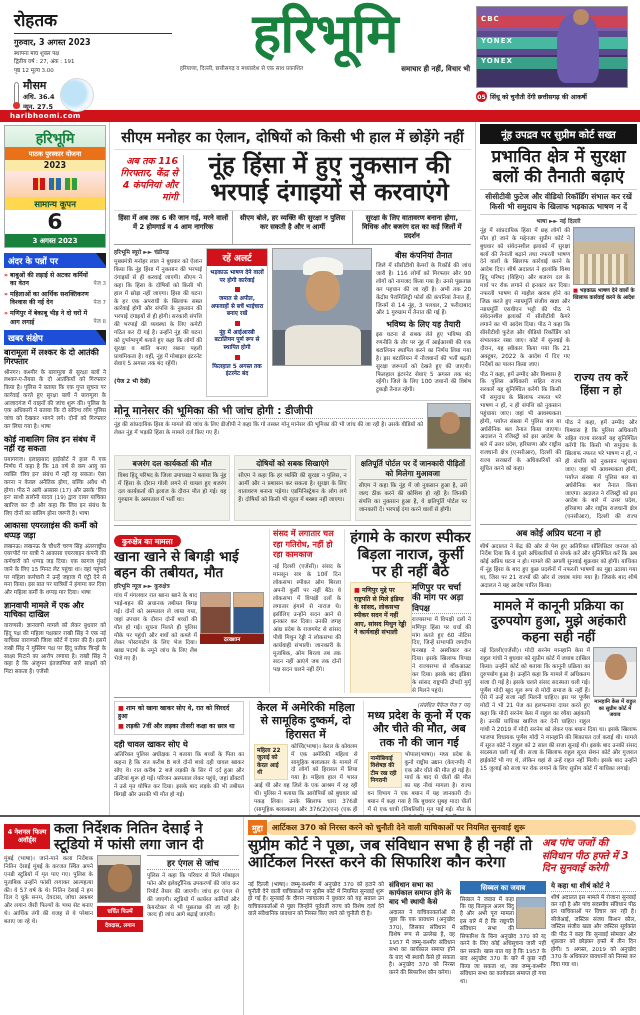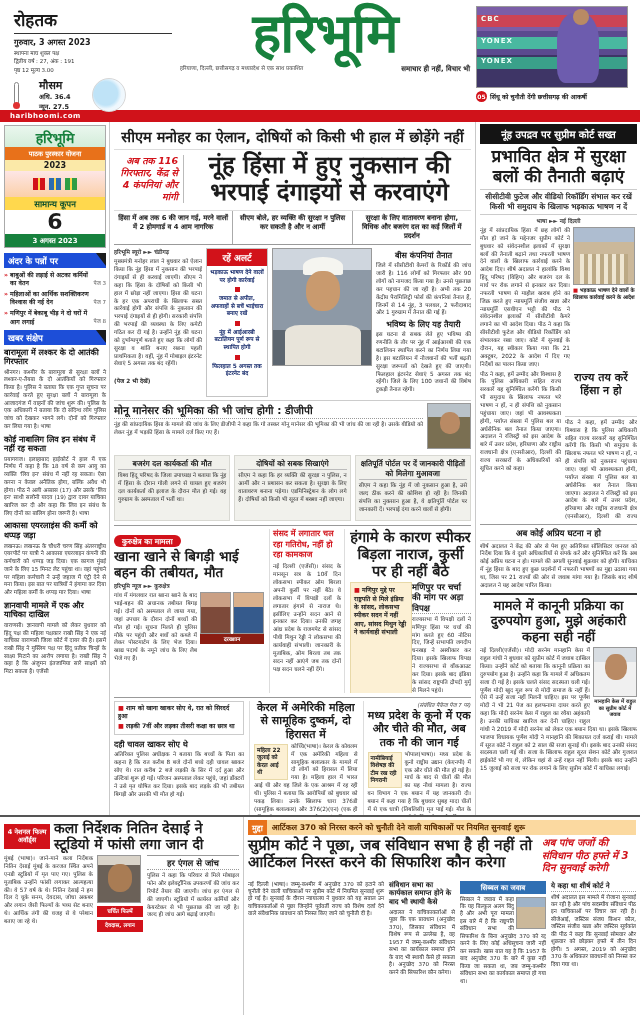--- a/index.html
+++ b/index.html
@@ -6,21 +6,21 @@
   html,body{background:#e9e9e9;}
   body{font-family:"DejaVu Sans",sans-serif;color:#1c1c1c;}
   .page{width:640px;height:1015px;background:#fff;margin:0 auto;overflow:hidden;position:relative;}
 
   
   .masthead{height:110px;display:flex;padding:4px 6px 0 6px;}
   .mh-left{width:168px;padding:4px 2px 0 8px;}
   .mh-city{font-size:17px;font-weight:bold;}
   .mh-date{font-size:8px;font-weight:bold;border-top:1px solid #333;margin-top:2px;padding-top:2px;}
   .mh-pub{font-size:5.5px;color:#333;line-height:1.5;margin-top:2px;}
-  .weather{display:flex;align-items:center;margin-top:3px;gap:20px;}
+  .weather{display:flex;align-items:center;margin-top:3px;gap:4px;}
   .thermo{width:5px;height:26px;border:1px solid #888;border-radius:3px;position:relative;background:#fff;}
   .thermo::after{content:"";position:absolute;bottom:-2px;left:-2px;width:7px;height:7px;border-radius:50%;background:#e03131;}
   .w-title{font-size:11px;font-weight:bold;}
   .w-vals{font-size:6.5px;font-weight:bold;line-height:1.6;}
   .cloud{width:34px;height:34px;border-radius:50%;background:radial-gradient(circle at 40% 45%,#bfe3f7 0 45%,#eef7fd 60%,#f7fbff 100%);border:1px solid #d7d7d7;margin-left:2px;}
   .mh-center{flex:1;text-align:center;padding-top:2px;}
   .logo{font-size:54px;line-height:1.05;font-weight:bold;color:#17813d;letter-spacing:-1px;}
   .tagrow{display:flex;justify-content:space-between;padding:0 6px;margin-top:1px;}
   .tag-left{font-size:5.5px;color:#444;}
   .tag-right{font-size:7px;font-weight:bold;color:#222;}
@@ -166,21 +166,21 @@
   .desai-body{flex:1;}
   .desai-mid{width:46px;flex:none;}
   .desaiphoto{width:44px;height:48px;background:linear-gradient(180deg,#d9d3c8 0 20%,#6b6158 20% 100%);border:1px solid #999;position:relative;}
   .desaiphoto::after{content:"";position:absolute;top:8px;left:10px;width:24px;height:28px;border-radius:45%;background:#a97c54;}
   .redchip{background:#d2121a;color:#fff;font-size:5.6px;font-weight:bold;text-align:center;padding:2px 1px;margin-top:3px;line-height:1.3;}
   .desai-right{width:92px;flex:none;}
   .angle-h{font-size:8.5px;font-weight:bold;text-align:center;border-top:1px solid #999;border-bottom:1px dotted #999;padding:1px 0;margin-bottom:2px;}
   .art370{flex:1;padding:3px 4px;overflow:hidden;}
   .mudda-row{display:flex;margin-bottom:2px;}
   .mudda{background:#e8711a;color:#fff;font-size:8px;font-weight:bold;padding:2px 4px;flex:none;}
-  .mudda-strip{flex:1;background:#fbd9a0;color:#5a2d00;font-size:7.8px;font-weight:bold;padding:2px 5px;}
+  .mudda-strip{flex:1;background:#fbd9a0;color:#5a2d00;font-size:7.8px;font-weight:bold;padding:2px 5px;border-radius:6px;}
   .art-headrow{display:flex;gap:4px;align-items:flex-start;margin-bottom:6px;}
   .art-h{flex:1;font-size:15px;font-weight:bold;line-height:1.15;}
   .art-note{width:94px;flex:none;color:#d2121a;font-size:10px;font-weight:bold;font-style:italic;line-height:1.25;}
   .art-cols{display:flex;gap:5px;}
   .art-c1{width:136px;flex:none;}
   .art-c2{width:66px;flex:none;}
   .art-c3{width:86px;flex:none;}
   .art-c4{flex:1;}
   .minihead{font-size:7px;font-weight:bold;line-height:1.25;margin-bottom:2px;}
   .sibbal-h{background:#2f6fb3;color:#fff;font-size:7px;font-weight:bold;text-align:center;padding:2px 0;margin-bottom:2px;}

